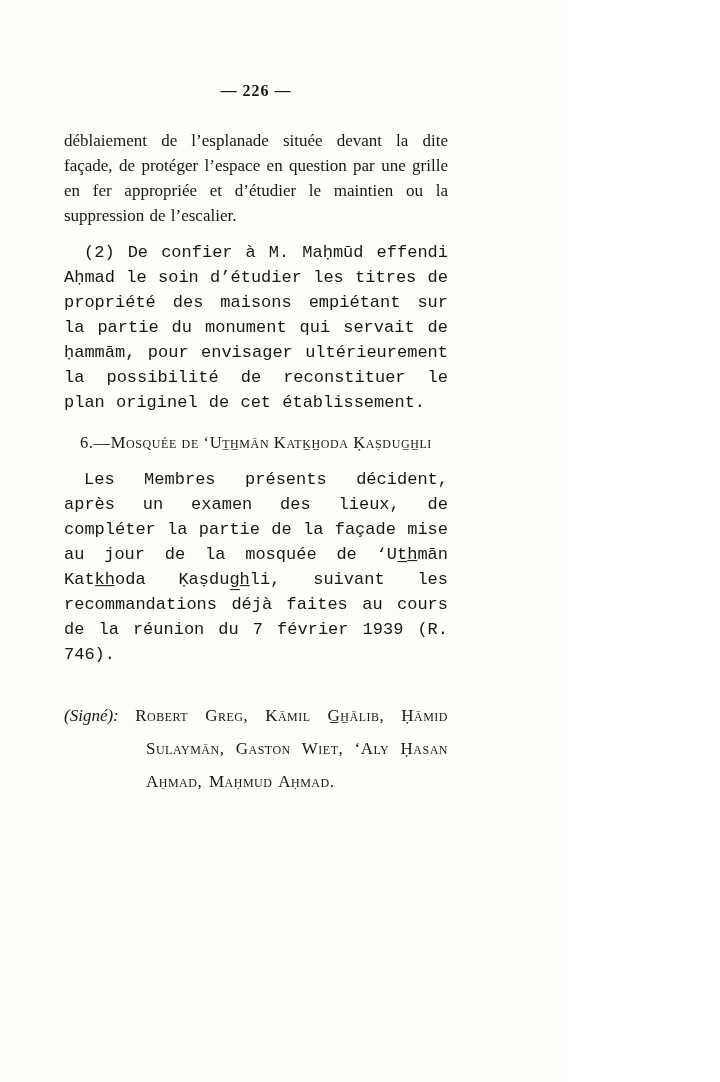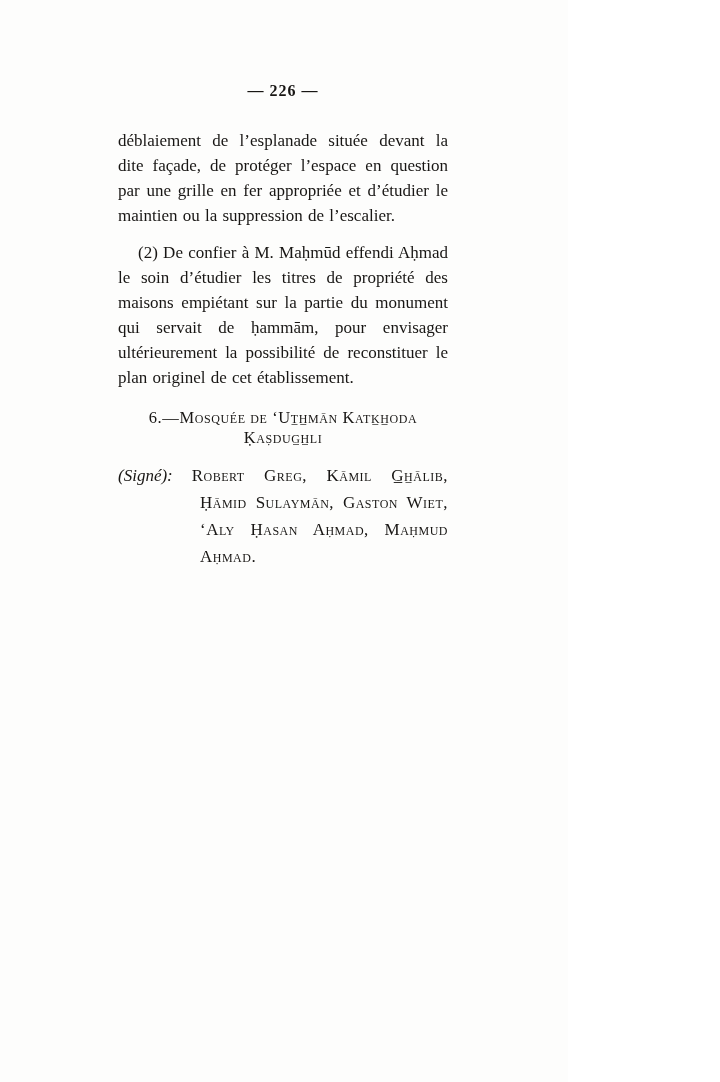--- a/index.html
+++ b/index.html
@@ -12,51 +12,52 @@
     height: 1082px;
     overflow: hidden;
   }
   .page {
     width: 568px;
     height: 1082px;
     background: #fdfdfc;
     font-family: "Liberation Serif", "DejaVu Serif", serif;
     color: #181614;
     box-sizing: border-box;
-    padding: 82px 120px 0 118px;
+    padding: 82px 120px 0 64px;
   }
   .page-number {
     text-align: center;
     font-weight: bold;
     font-size: 16px;
     letter-spacing: 1px;
     margin: 0 0 28px 0;
   }
   .para {
     font-size: 17px;
     line-height: 25px;
     text-align: justify;
     margin: 12px 0 8px 0;
     word-spacing: 1px;
   }
   .para.indent {
     text-indent: 20px;
+    font-family: Liberation Mono, monospace;
   }
   .heading {
     font-size: 16.5px;
     font-weight: normal;
     font-variant: small-caps;
     text-align: center;
     letter-spacing: 0.6px;
     margin: 18px 0 14px 0;
   }
   .signature {
-    margin-top: 12px;
+    margin-top: 32px;
     font-size: 17px;
-    line-height: 27px;
+    line-height: 33px;
     padding-left: 82px;
     text-indent: -82px;
     text-align: justify;
     word-spacing: 2px;
   }
   .sig-label {
     font-style: italic;
   }
   .sig-names {
     font-variant: small-caps;
@@ -70,19 +71,20 @@
 
   <div class="page-number">— 226 —</div>
 
   <p class="para">déblaiement de l’esplanade située devant la dite façade, de protéger l’espace en question par une grille en fer appropriée et d’étudier le maintien ou la suppression de l’escalier.</p>
 
   <p class="para indent">(2) De confier à M. Maḥmūd effendi Aḥmad le soin d’étudier les titres de propriété des maisons empiétant sur la partie du monument qui servait de ḥammām, pour envisager ultérieurement la possibilité de reconstituer le plan originel de cet établissement.</p>
 
 
   <h2 class="heading">6.—Mosquée de ‘Ut̲h̲mān Katk̲h̲oda Ḳaṣdug̲h̲li</h2>
 
+  <p class="para indent">Les Membres présents décident, après un examen des lieux, de compléter la partie de la façade mise au jour de la mosquée de ‘Ut̲h̲mān Katk̲h̲oda Ḳaṣdug̲h̲li, suivant les recommandations déjà faites au cours de la réunion du 7 février 1939 (R. 746).</p>
 
   <div class="signature">
     <span class="sig-label">(Signé): </span>
     <span class="sig-names">Robert Greg, Kāmil G̲h̲ālib, Ḥāmid Sulaymān, Gaston Wiet, ‘Aly Ḥasan Aḥmad, Maḥmud Aḥmad.</span>
   </div>
 
 </div>
 
 </body></html>

